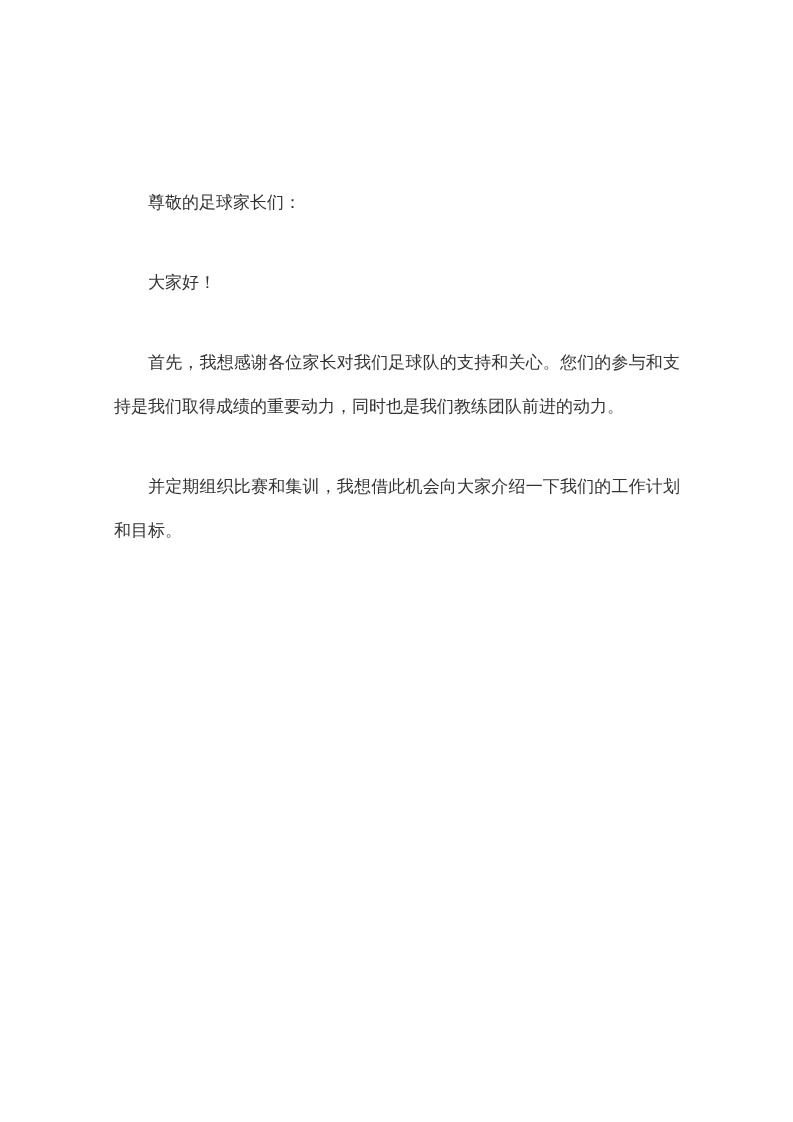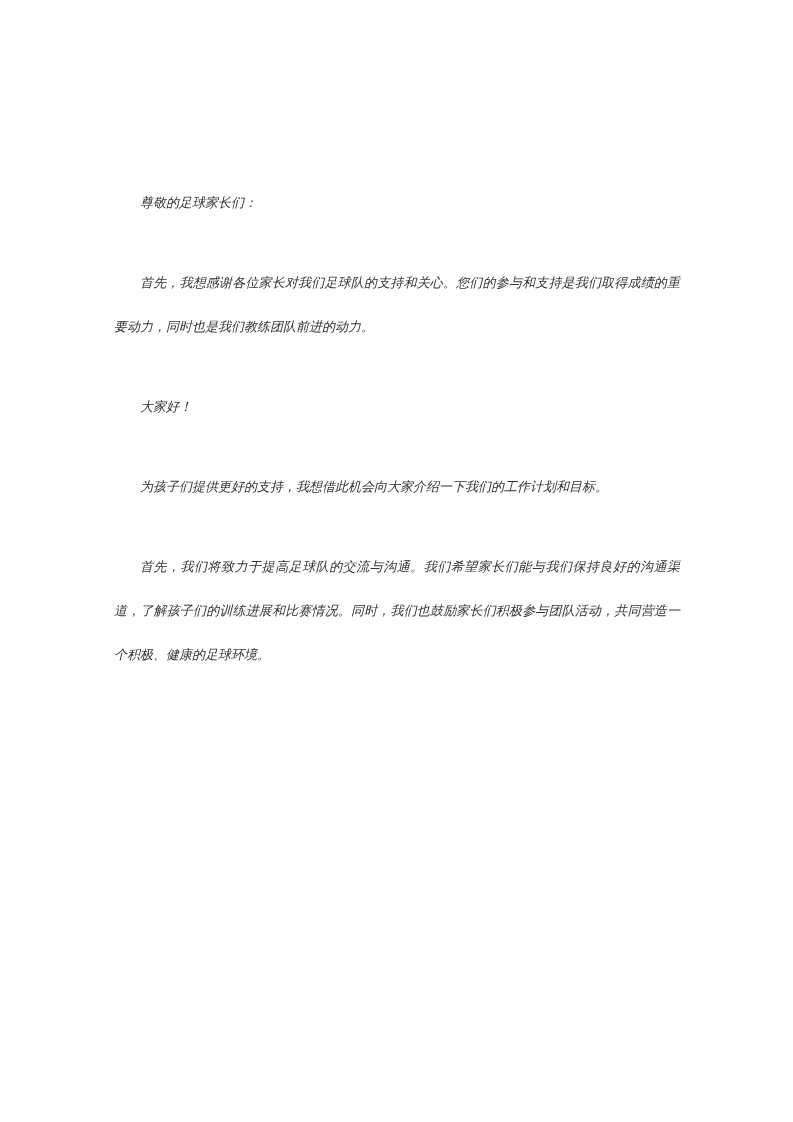--- a/index.html
+++ b/index.html
@@ -18,37 +18,35 @@
     font-family: "Liberation Serif", "DejaVu Serif", serif;
   }
   .text-block {
     position: absolute;
     top: 181px;
     left: 114px;
     width: 566px;
   }
   .doc-para {
     margin: 0 0 36px 0;
-    font-size: 13px;
+    font-size: 17px;
     line-height: 44px;
     color: #333333;
     text-align: justify;
     text-indent: 2em;
     letter-spacing: 0;
     word-break: break-all;
-    font-style: italic;
   }
   .doc-para:last-child {
     margin-bottom: 0;
   }
 </style>
 </head>
 <body>
 
 <div class="page">
   <div class="text-block">
     <p class="doc-para">尊敬的足球家长们：</p>
+    <p class="doc-para">大家好！</p>
     <p class="doc-para">首先，我想感谢各位家长对我们足球队的支持和关心。您们的参与和支持是我们取得成绩的重要动力，同时也是我们教练团队前进的动力。</p>
-    <p class="doc-para">大家好！</p>
-    <p class="doc-para">为孩子们提供更好的支持，我想借此机会向大家介绍一下我们的工作计划和目标。</p>
-    <p class="doc-para">首先，我们将致力于提高足球队的交流与沟通。我们希望家长们能与我们保持良好的沟通渠道，了解孩子们的训练进展和比赛情况。同时，我们也鼓励家长们积极参与团队活动，共同营造一个积极、健康的足球环境。</p>
+    <p class="doc-para">并定期组织比赛和集训，我想借此机会向大家介绍一下我们的工作计划和目标。</p>
   </div>
 </div>
 
 </body></html>

